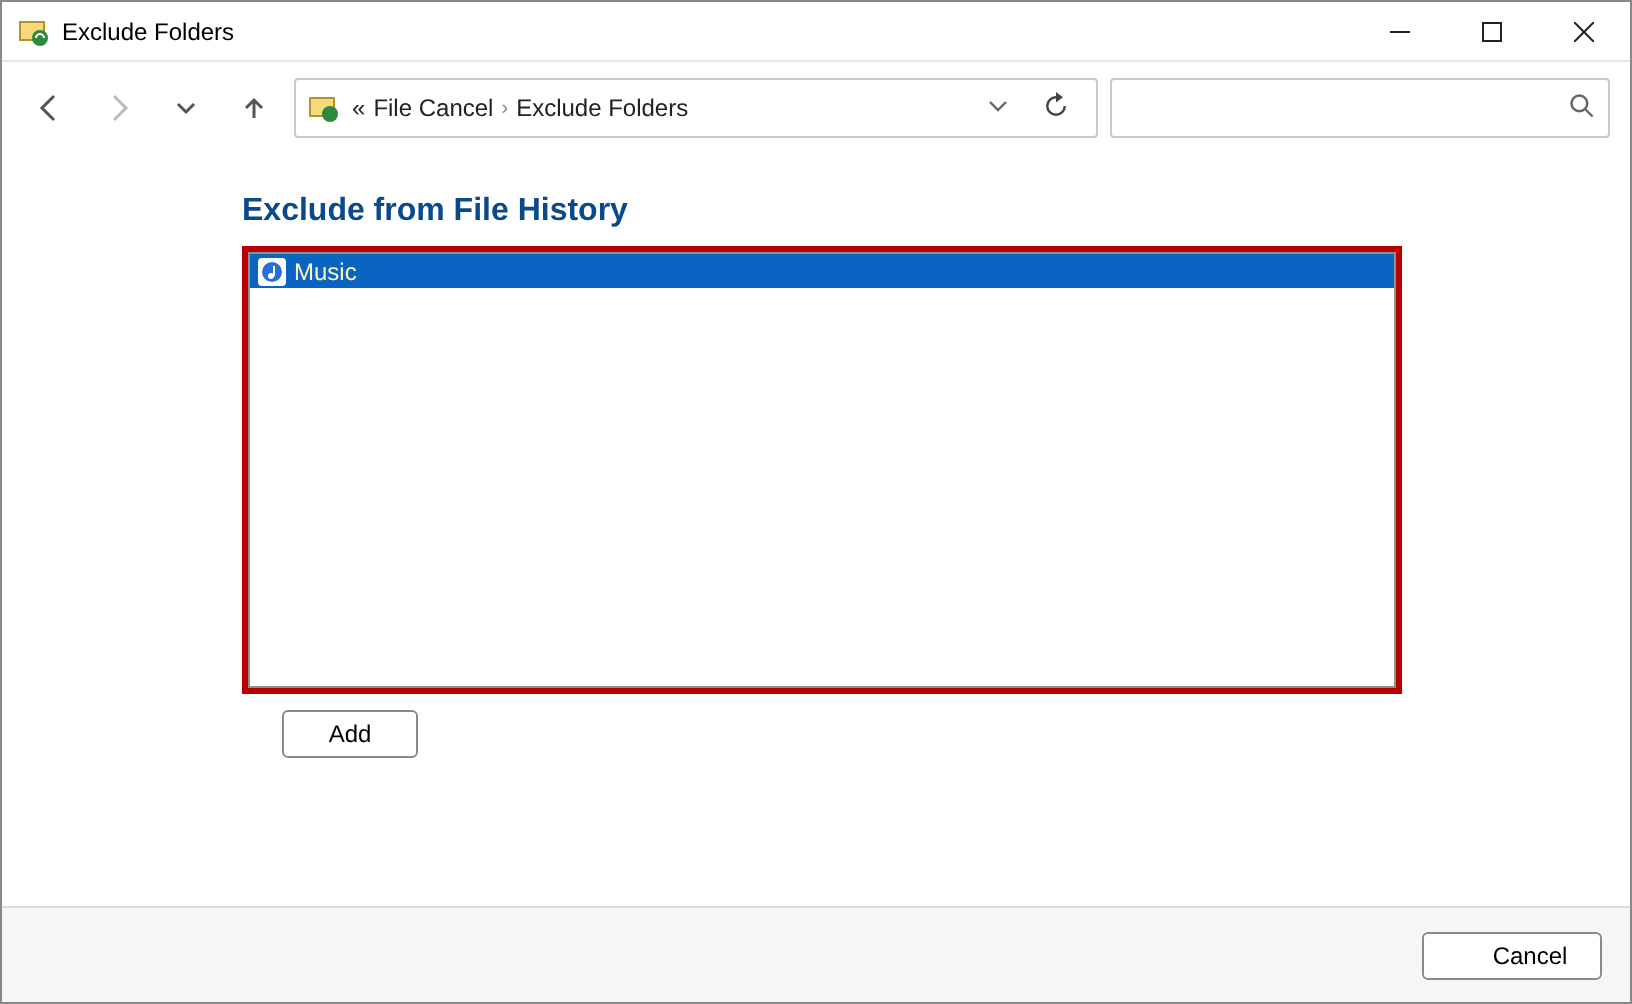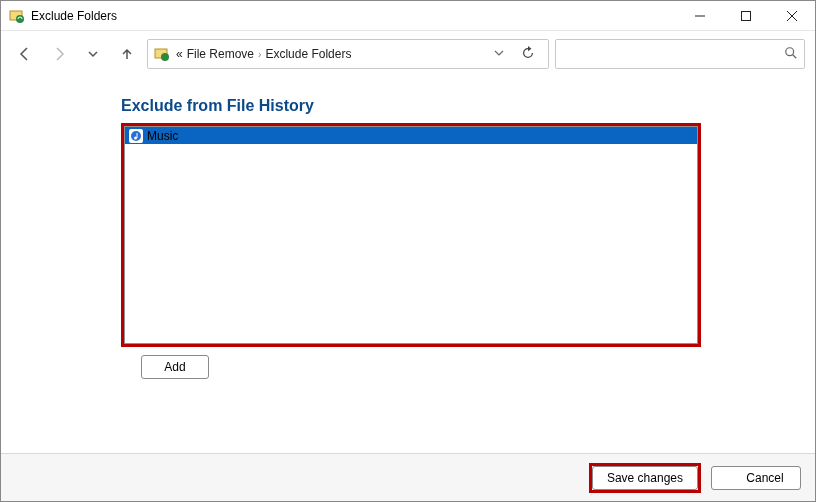--- a/index.html
+++ b/index.html
@@ -98,21 +98,21 @@
     height: 200px;
     border: 1px solid #8f8f8f;
     border-top: none;
     background: #fff;
     overflow: auto;
   }
   .listitem {
     height: 18px;
     display: flex; align-items: center;
     background: #0a64c2;
-    color: #000000;
+    color: #fef9c3;
     padding: 0 4px;
     font-size: 12px;
     gap: 4px;
     border:1px solid #8f8f8f;
     border-bottom: none;
   }
   .listitem .li-icon {
     width: 14px; height: 14px; display:flex; align-items:center; justify-content:center;
     background:#fff; border-radius:2px;
   }
@@ -202,21 +202,21 @@
 
   <div class="addr">
     <span class="crumb-icon">
       <svg width="16" height="16" viewBox="0 0 16 16">
         <rect x="1" y="3" width="12" height="9" fill="#f5d97a" stroke="#b5922b" stroke-width="1"></rect>
         <circle cx="11" cy="11" r="4" fill="#2b8a3e"></circle>
       </svg>
     </span>
     <span class="crumbs">
       <span class="crumb">«</span>
-      <span class="crumb">File Remove</span>
+      <span class="crumb">File Cancel</span>
       <span class="chev">›</span>
       <span class="crumb">Exclude Folders</span>
     </span>
     <span class="dropdown">
       <svg width="10" height="10" viewBox="0 0 10 10">
           <path d="M1 3 L5 7 L9 3" stroke="#666" fill="none" stroke-width="1.2"></path>
         </svg>
     </span>
     <span class="refresh">
       <svg width="14" height="14" viewBox="0 0 16 16">
@@ -253,17 +253,14 @@
     </div>
     <div class="listbox"></div>
   </div>
 
   <div class="btnrow">
     <button class="winbutton">Add</button>
   </div>
 </div>
 
 <div class="footer">
-  <span class="save-wrap">
-    <button class="winbutton save">Save changes</button>
-  </span>
   <button class="winbutton cancel">Cancel</button>
 </div>
 
 </body></html>

